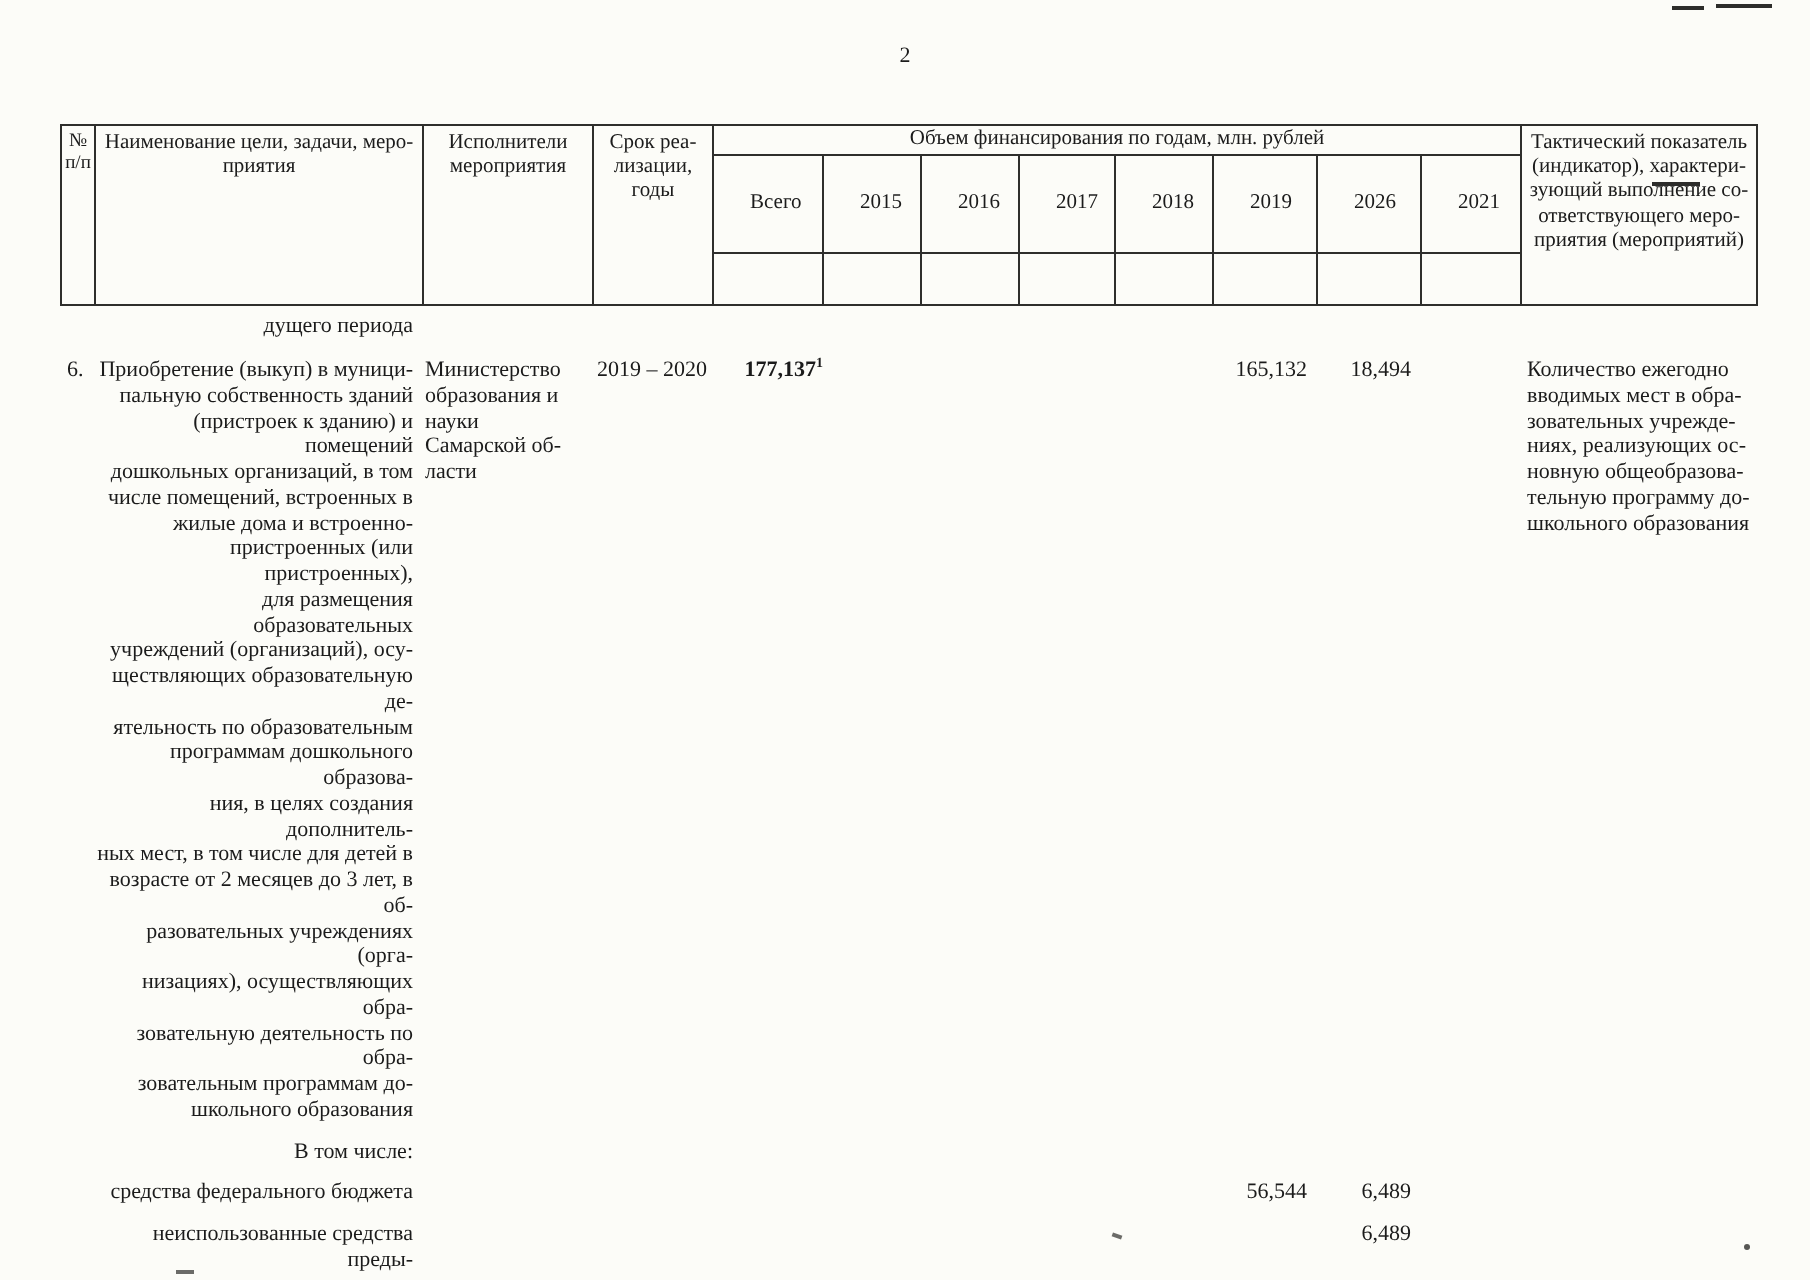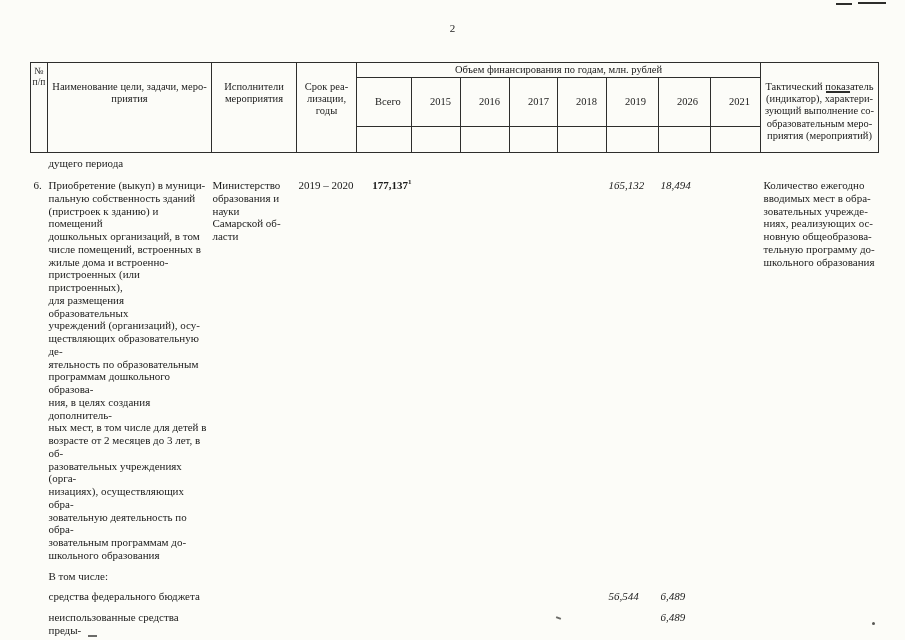--- a/index.html
+++ b/index.html
@@ -27,43 +27,43 @@
     table-layout:fixed;
   }
 
   thead th {
     border:1px solid #2e2e2c;
     font-weight:normal;
     font-size:10.5px;
     line-height:1.16;
     text-align:center;
     vertical-align:top;
-    padding:18px 1px 1px 1px;
+    padding:3px 1px 1px 1px;
     white-space:pre-line;
     overflow:hidden;
   }
   thead th.h-num { font-size:9.5px; padding:3px 0 0 0; }
   thead th.fin { height:15px; vertical-align:middle; padding:1px;margin-top:20px; }
   tr.years th { height:19px; vertical-align:middle; padding:18px;margin-left:47px; }
   tr.yfill th { height:26px; padding:0; }
 
   tbody td {
     border:none;
     font-size:11px;
     line-height:1.16;
     vertical-align:top;
     padding:0 2px;
     white-space:pre-line;
     overflow:hidden;
   }
   .c-num  { padding-left:3px; }
-  .c-name { padding-left:1px; padding-right:5px; }
+  .c-name { padding-left:1px; padding-right:5px;text-align:right; }
   .c-exec { padding-left:1px; }
   .c-term { padding-left:2px;margin-left:13px; }
-  .c-val  { text-align:left; padding-right:5px;font-style:italic; }
+  .c-val  { text-align:right; padding-right:5px; }
   .c-total{ text-align:right; padding-right:0;font-weight:bold; }
   .c-ind  { padding-left:3px; padding-right:1px; }
 
   .r-carry td { padding-top:4px; padding-bottom:8px; }
   .r-main  td { padding-top:1px; }
   .r-sub   td { padding-top:8px; }
 
   sup { font-size:7px; vertical-align:super; line-height:0; }
 
   .artifact { position:absolute; background:#2d2d2b; }
@@ -113,21 +113,21 @@
 приятия</th>
         <th rowspan="3">Исполнители
 мероприятия</th>
         <th rowspan="3">Срок реа-
 лизации,
 годы</th>
         <th colspan="8" class="fin">Объем финансирования по годам, млн. рублей</th>
         <th rowspan="3">Тактический показатель
 (индикатор), характери-
 зующий выполнение со-
-образовательным меро-
+ответствующего меро-
 приятия (мероприятий)</th>
       </tr>
       <tr class="years">
         <th>Всего</th>
         <th>2015</th>
         <th>2016</th>
         <th>2017</th>
         <th>2018</th>
         <th>2019</th>
         <th>2026</th>

